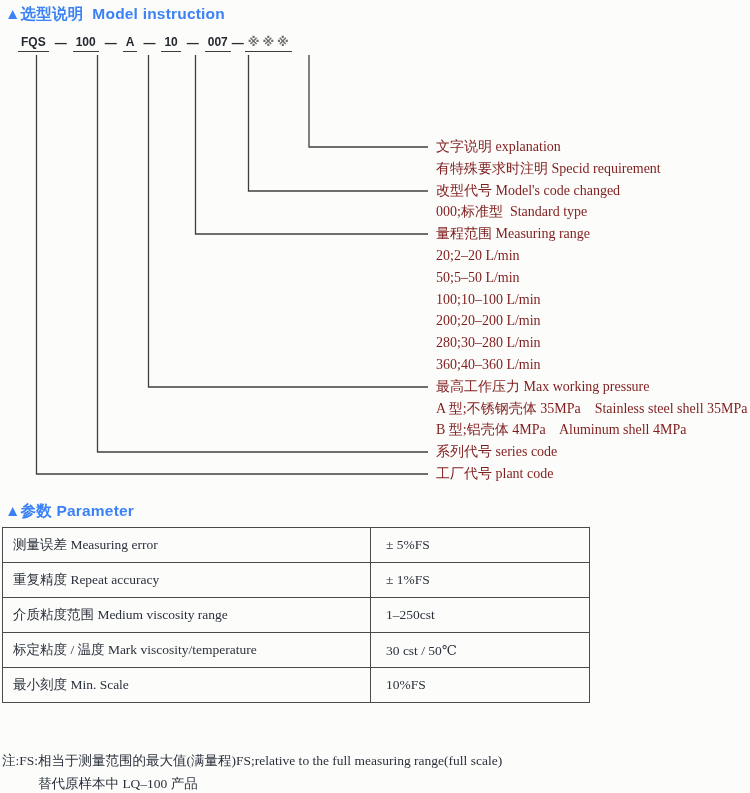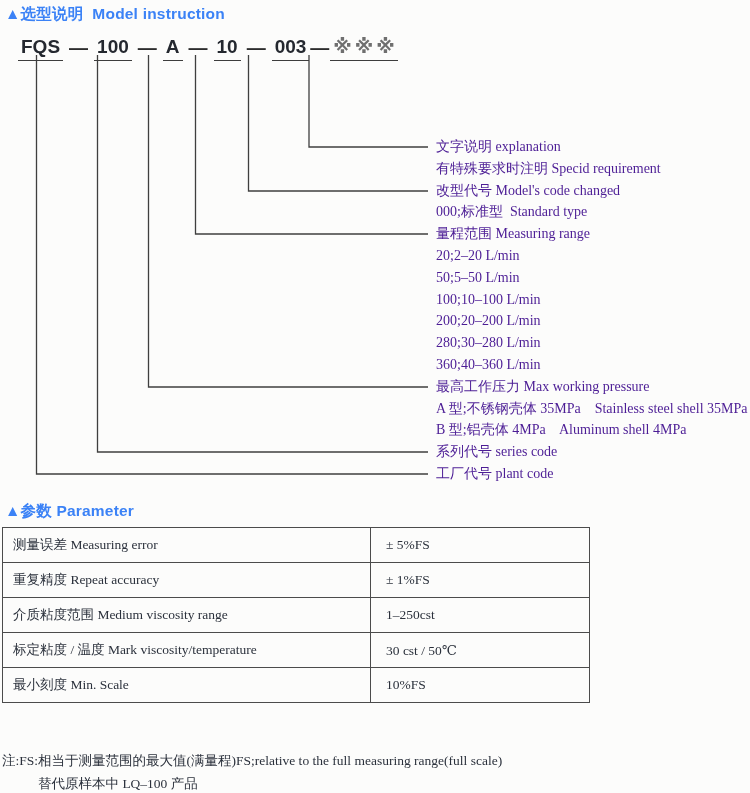--- a/index.html
+++ b/index.html
@@ -31,35 +31,35 @@
   .connectors { position: absolute; left: 0; top: 0; }
 
   .code-row {
     position: absolute;
     left: 18px;
     top: 35px;
     display: flex;
     align-items: flex-end;
     font-family: "Liberation Sans", "DejaVu Sans", sans-serif;
     font-weight: bold;
-    font-size: 19px;
+    font-size: 12px;
     color: #24282f;
     white-space: pre;
   }
   .code-seg { border-bottom: 1.6px solid #3d3d3d; padding: 0 3px 2px; }
   .code-dash { margin: 0 6px; padding-bottom: 2px; color: #2c2c2c; }
   .code-dash.tight { margin: 0 1px; }
   .code-seg.suffix { color: #6f6f6f; letter-spacing: 3px; padding-right: 0; }
 
   .labels { position: absolute; left: 436px; top: 136px; white-space: pre; }
   .dlabel {
     height: 21.8px;
     line-height: 21.8px;
     font-size: 14px;
-    color: #4c1d95;
+    color: #7f1d1d;
   }
 
   table.params {
     position: absolute;
     left: 2px;
     top: 527px;
     width: 588px;
     border-collapse: collapse;
     table-layout: fixed;
   }
@@ -95,21 +95,21 @@
 
   <div class="diagram">
     <svg class="connectors" width="750" height="500">
         <polyline points="309,55 309,147 428,147" fill="none" stroke="#3f3f3f" stroke-width="1.3"></polyline>
         <polyline points="248.5,55 248.5,191 428,191" fill="none" stroke="#3f3f3f" stroke-width="1.3"></polyline>
         <polyline points="195.5,55 195.5,234 428,234" fill="none" stroke="#3f3f3f" stroke-width="1.3"></polyline>
         <polyline points="148.5,55 148.5,387 428,387" fill="none" stroke="#3f3f3f" stroke-width="1.3"></polyline>
         <polyline points="97.5,55 97.5,452 428,452" fill="none" stroke="#3f3f3f" stroke-width="1.3"></polyline>
         <polyline points="36.5,55 36.5,474 428,474" fill="none" stroke="#3f3f3f" stroke-width="1.3"></polyline>
       </svg>
-    <div class="code-row"><span class="code-seg">FQS</span><span class="code-dash">—</span><span class="code-seg">100</span><span class="code-dash">—</span><span class="code-seg">A</span><span class="code-dash">—</span><span class="code-seg">10</span><span class="code-dash">—</span><span class="code-seg">003</span><span class="code-dash tight">—</span><span class="code-seg suffix">※※※</span></div>
+    <div class="code-row"><span class="code-seg">FQS</span><span class="code-dash">—</span><span class="code-seg">100</span><span class="code-dash">—</span><span class="code-seg">A</span><span class="code-dash">—</span><span class="code-seg">10</span><span class="code-dash">—</span><span class="code-seg">007</span><span class="code-dash tight">—</span><span class="code-seg suffix">※※※</span></div>
     <div class="labels"><div class="dlabel">文字说明 explanation</div><div class="dlabel">有特殊要求时注明 Specid requirement</div><div class="dlabel">改型代号 Model's code changed</div><div class="dlabel">000;标准型  Standard type</div><div class="dlabel">量程范围 Measuring range</div><div class="dlabel">20;2–20 L/min</div><div class="dlabel">50;5–50 L/min</div><div class="dlabel">100;10–100 L/min</div><div class="dlabel">200;20–200 L/min</div><div class="dlabel">280;30–280 L/min</div><div class="dlabel">360;40–360 L/min</div><div class="dlabel">最高工作压力 Max working pressure</div><div class="dlabel">A 型;不锈钢壳体 35MPa    Stainless steel shell 35MPa</div><div class="dlabel">B 型;铝壳体 4MPa    Aluminum shell 4MPa</div><div class="dlabel">系列代号 series code</div><div class="dlabel">工厂代号 plant code</div></div>
   </div>
 
   <h2 class="sec-title" id="title-param">▲参数 Parameter</h2>
 
   <table class="params">
     <colgroup>
         <col style="width:368px">
         <col>
       </colgroup>

